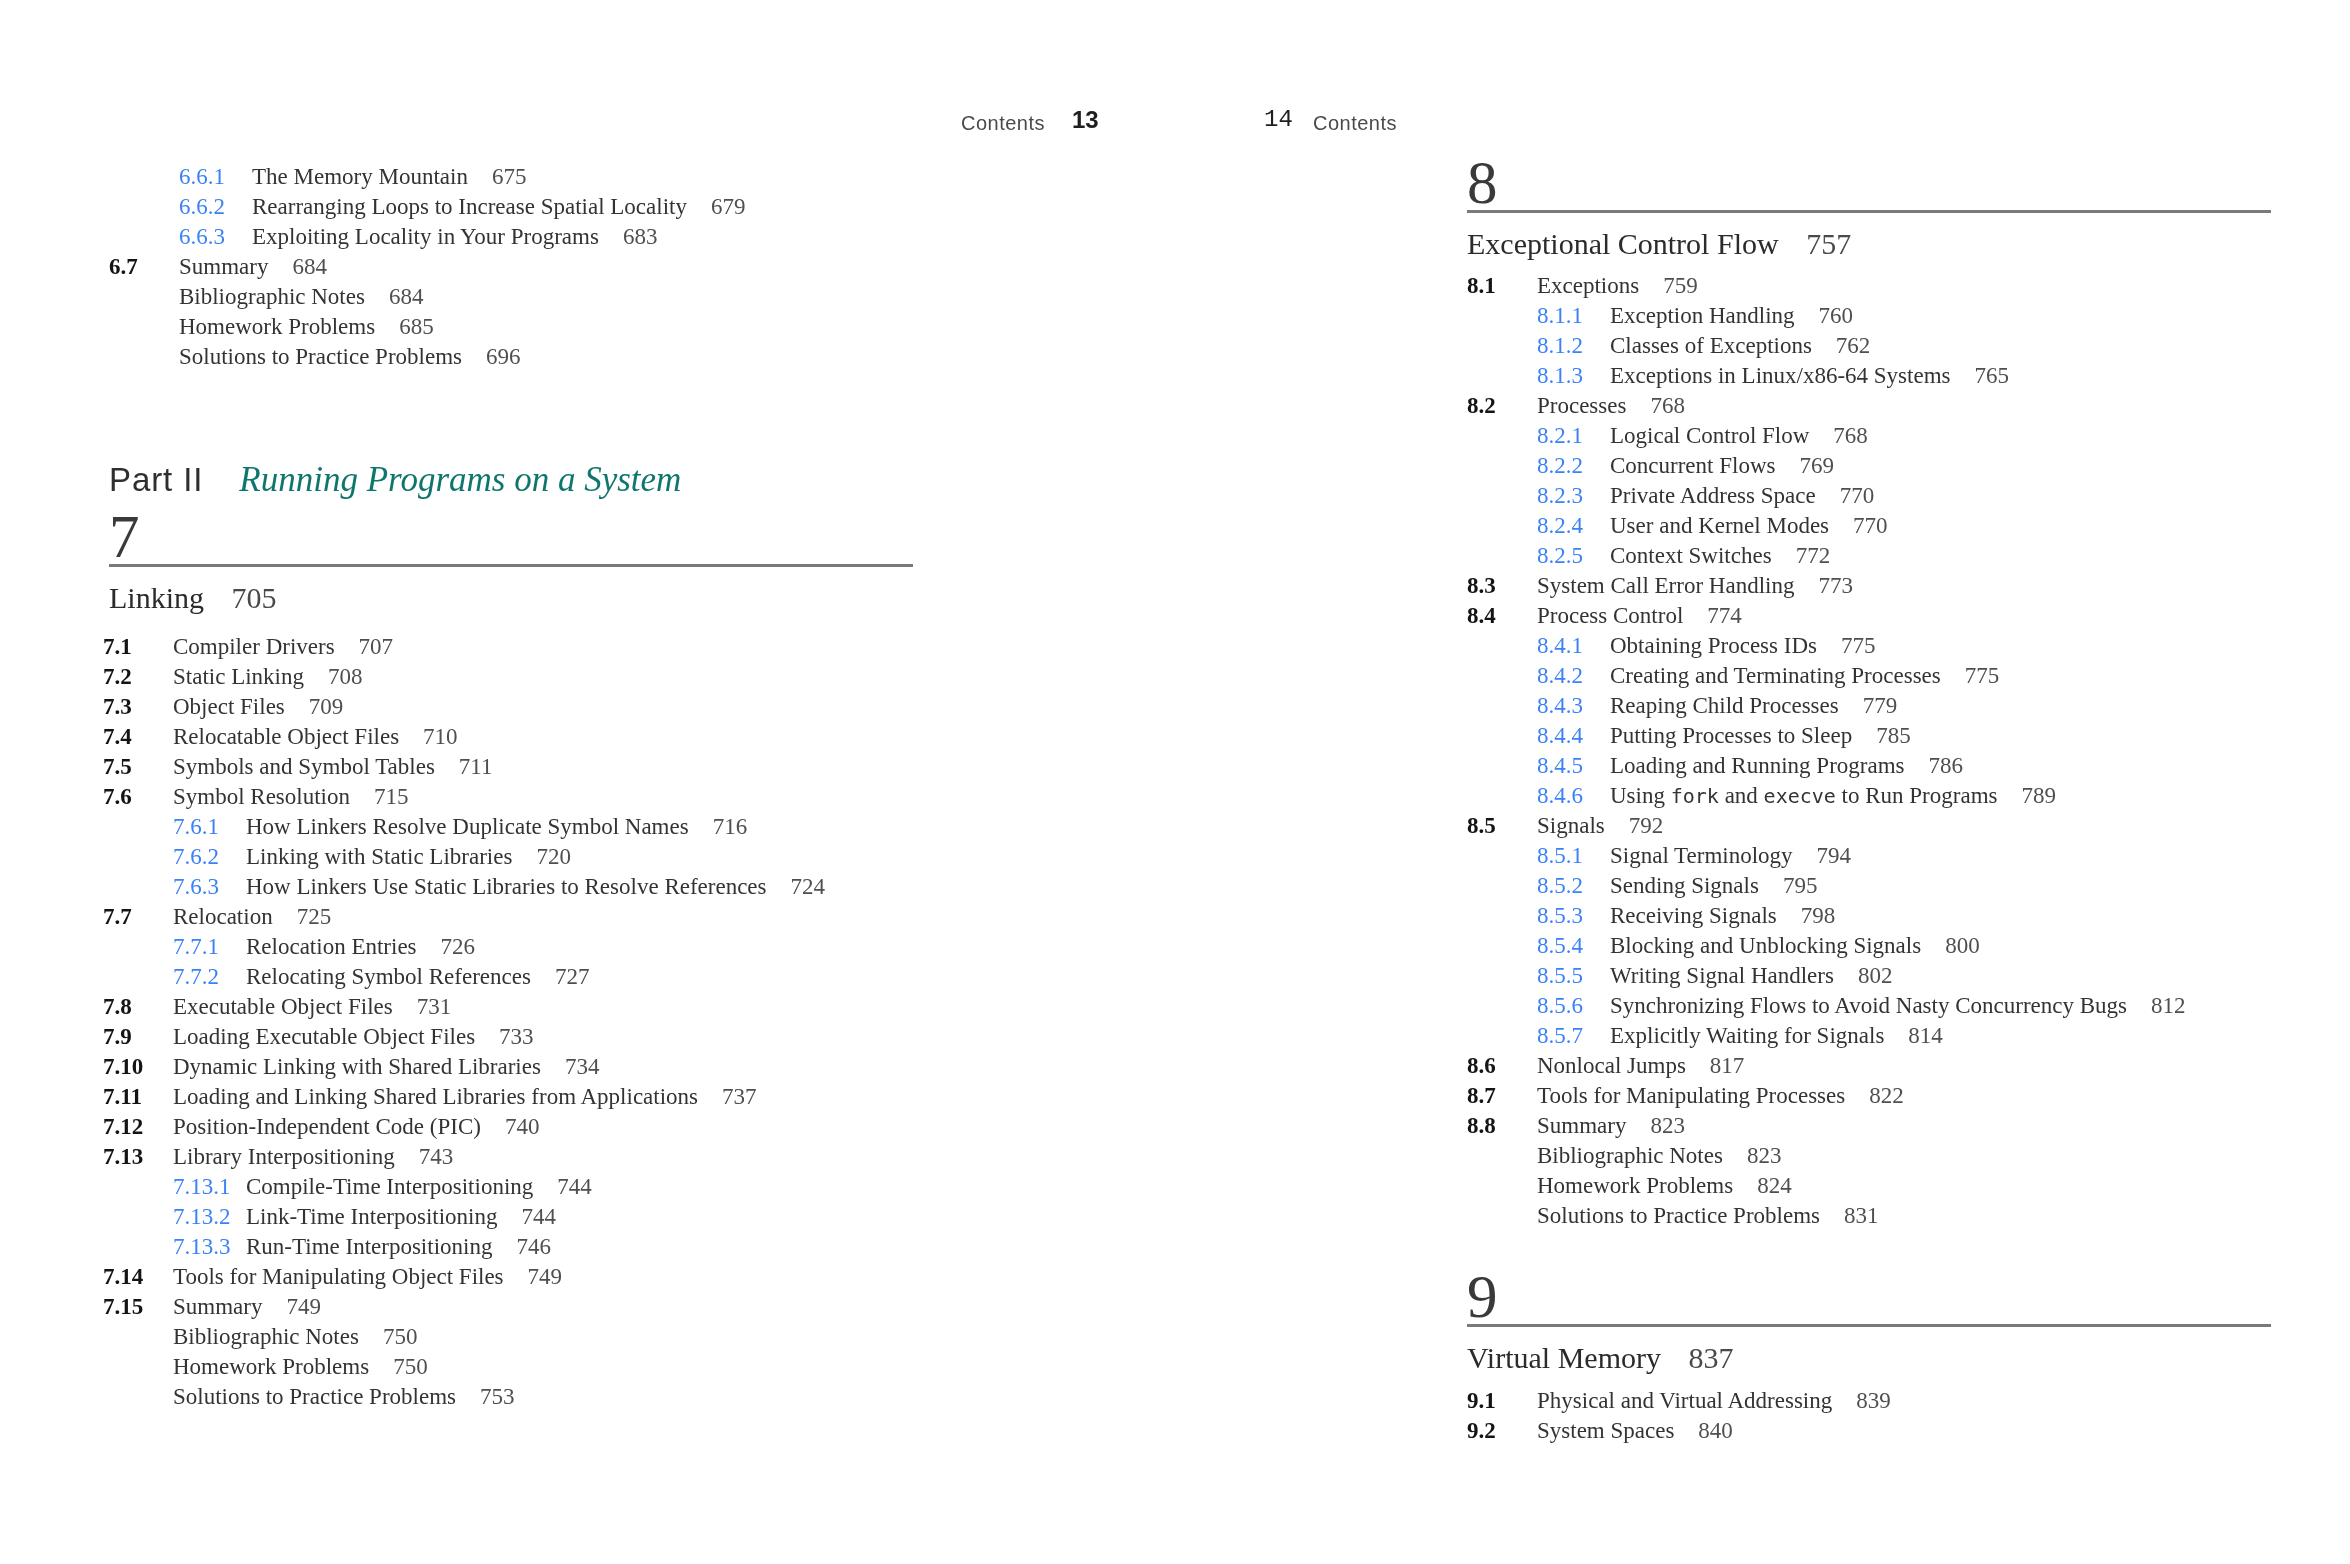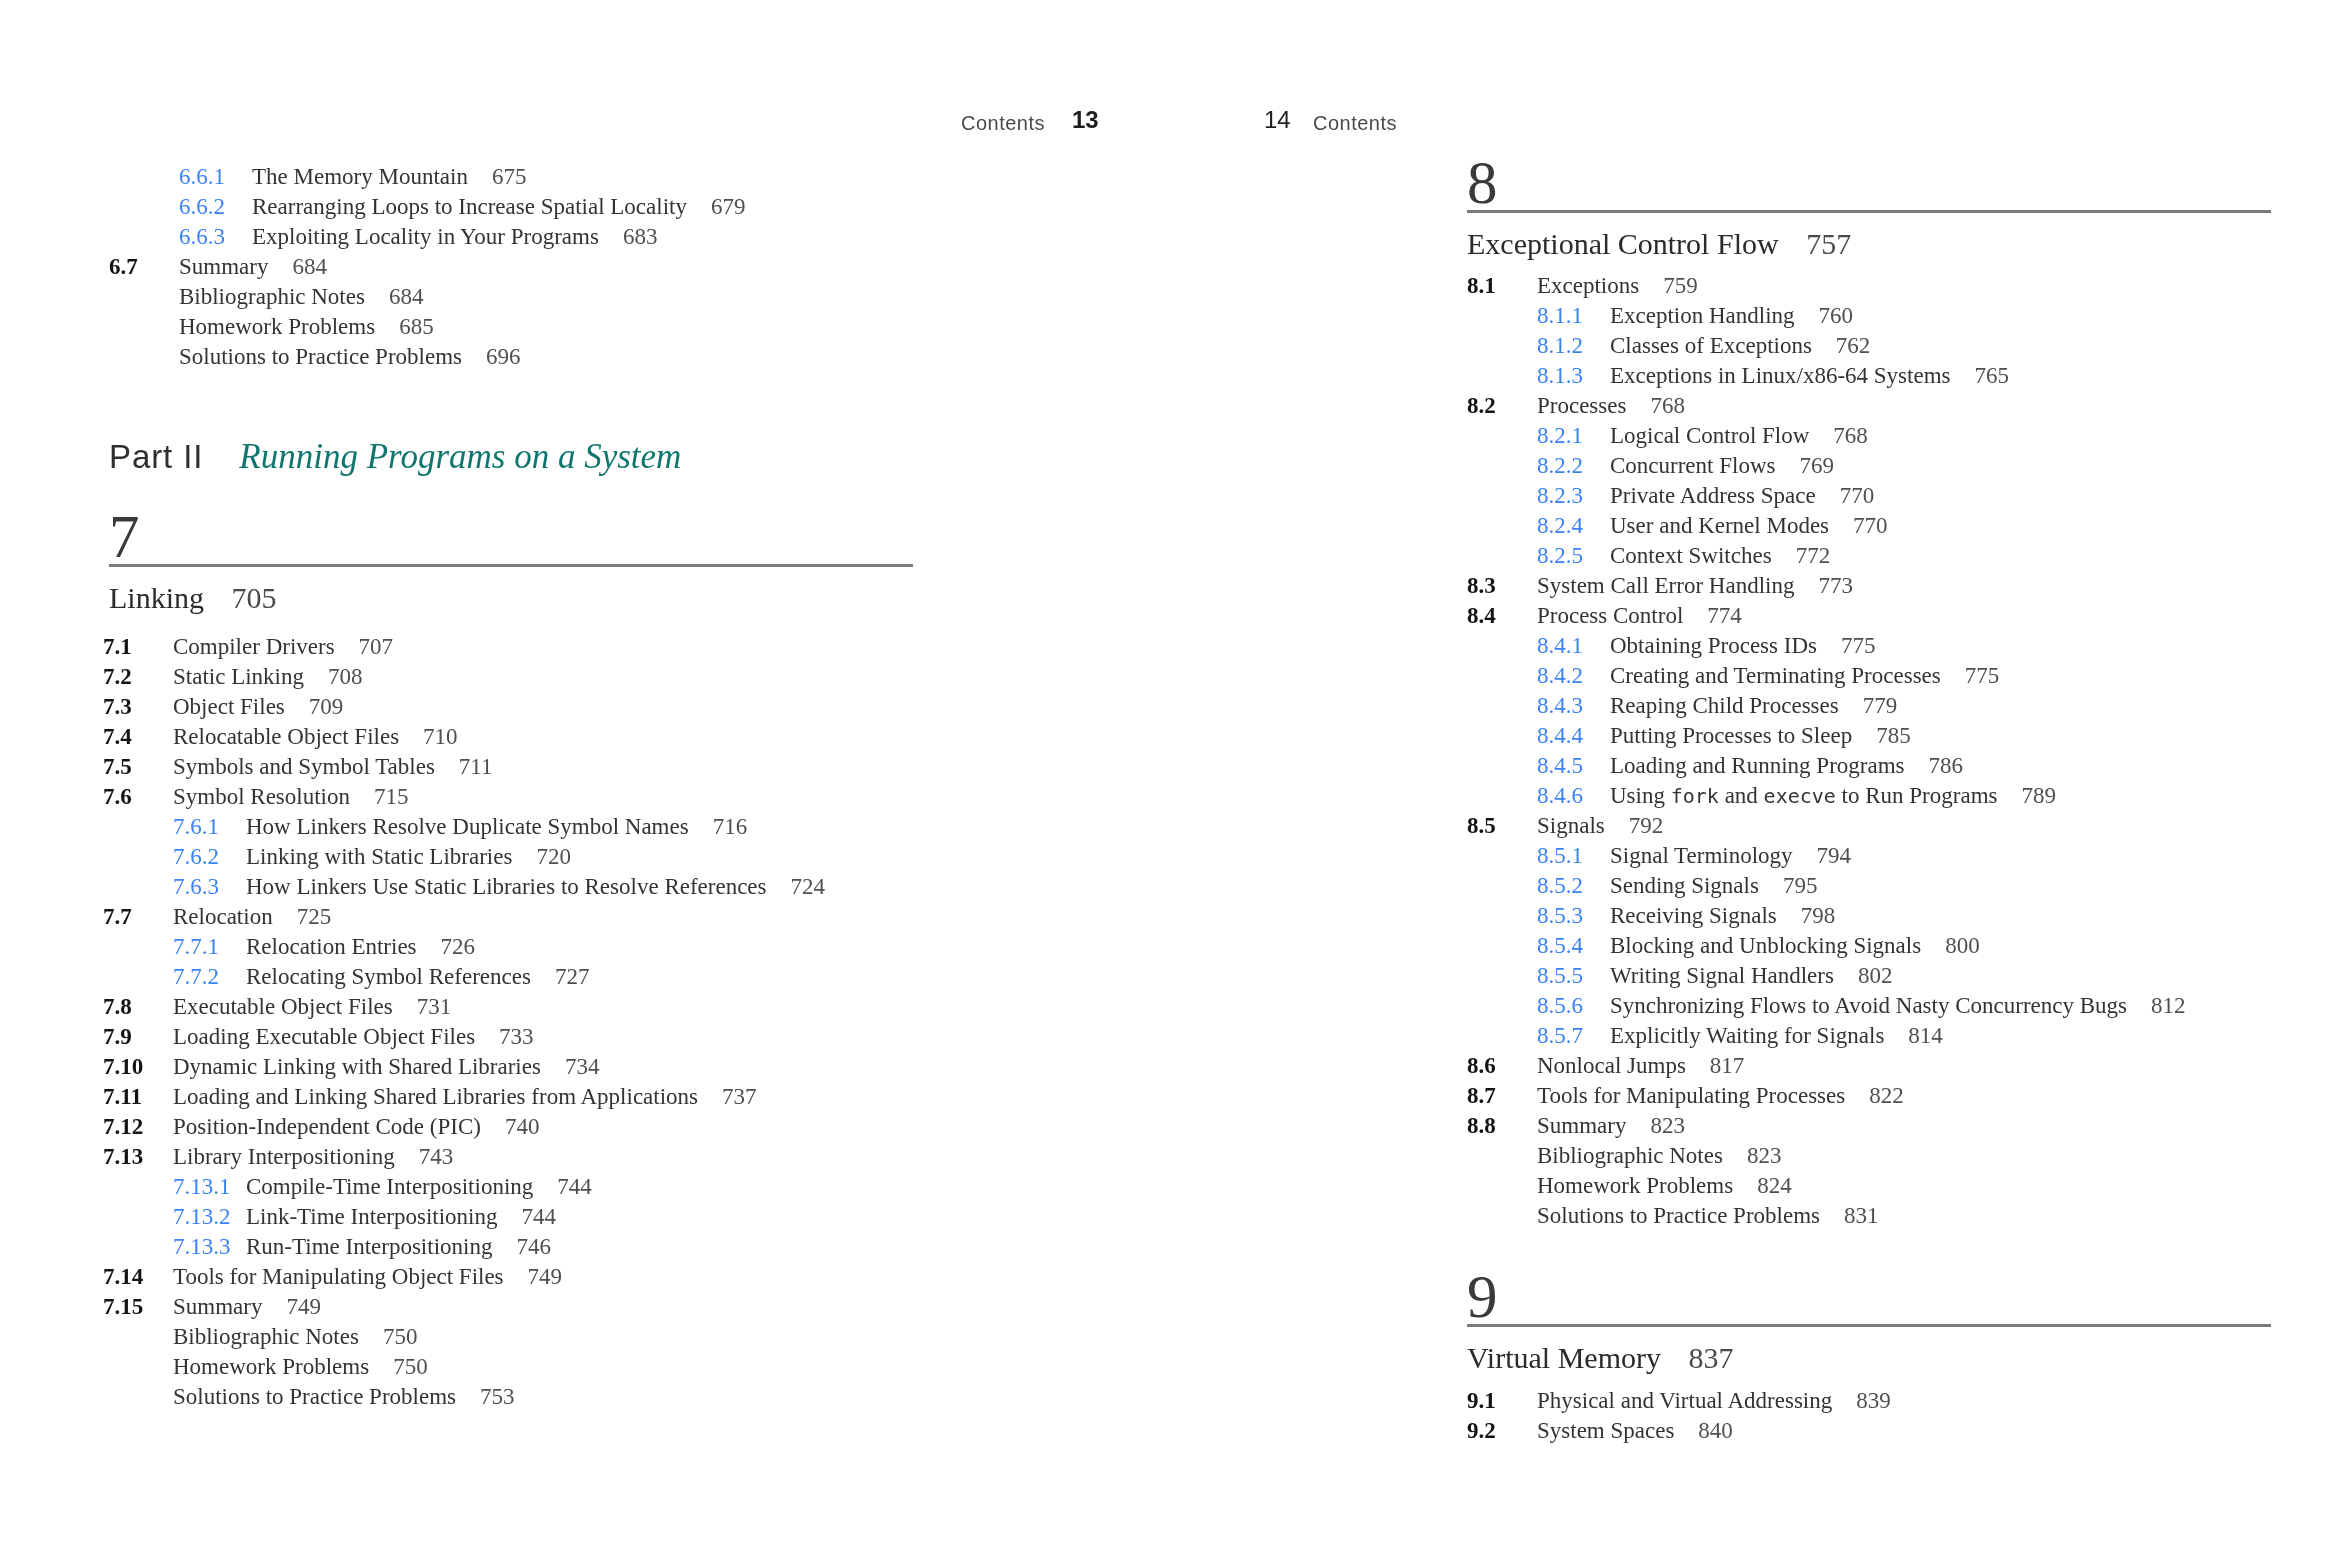--- a/index.html
+++ b/index.html
@@ -38,21 +38,21 @@
   .ch-num { font-size:61px; line-height:51px; height:51px; color:#3a3a3a; }
   .ch-rule { height:2.8px; background:var(--rule-color,#7a7a7a); margin-top:1.8px; }
   .ch-title-line { margin-top:13px; font-size:30px; line-height:35px; color:#2b2b2b; display:flex; align-items:baseline; }
   .ch-folio { margin-left:27.5px; color:#4a4a4a; }
 </style>
 </head>
 <body>
 
 <span class="abs running-head" style="left:961px; top:112px;">Contents</span>
 <span class="abs running-folio" style="left:1072px; top:107px;font-weight:bold;">13</span>
-<span class="abs running-folio" style="left:1264px; top:107px;">14</span>
+<span class="abs running-folio" style="left:1264px; top:107px;font-family:Liberation Mono, monospace;">14</span>
 <span class="abs running-head" style="left:1313px; top:112px;">Contents</span>
 
 <div class="entries" style="left:109px; top:162px;">
     <div class="entry sub">
       <span class="num">6.6.1</span>
       <span class="title">The Memory Mountain</span>
       <span class="folio">675</span>
     </div>
     <div class="entry sub">
       <span class="num">6.6.2</span>
@@ -79,21 +79,21 @@
       <span class="title">Homework Problems</span>
       <span class="folio">685</span>
     </div>
     <div class="entry">
       <span class="num"></span>
       <span class="title">Solutions to Practice Problems</span>
       <span class="folio">696</span>
     </div>
   </div>
 
-<div class="part-heading" style="left:109px; top:437px;">
+<div class="part-heading" style="left:109px; top:460px;">
   <span class="part-label">Part II</span>
   <span class="part-title">Running Programs on a System</span>
 </div>
 
 <div class="chapter-head" style="left:109px; top:511px;">
   <div class="ch-num">7</div>
   <div class="ch-rule"></div>
   <div class="ch-title-line">
     <span class="ch-title">Linking</span>
     <span class="ch-folio">705</span>

